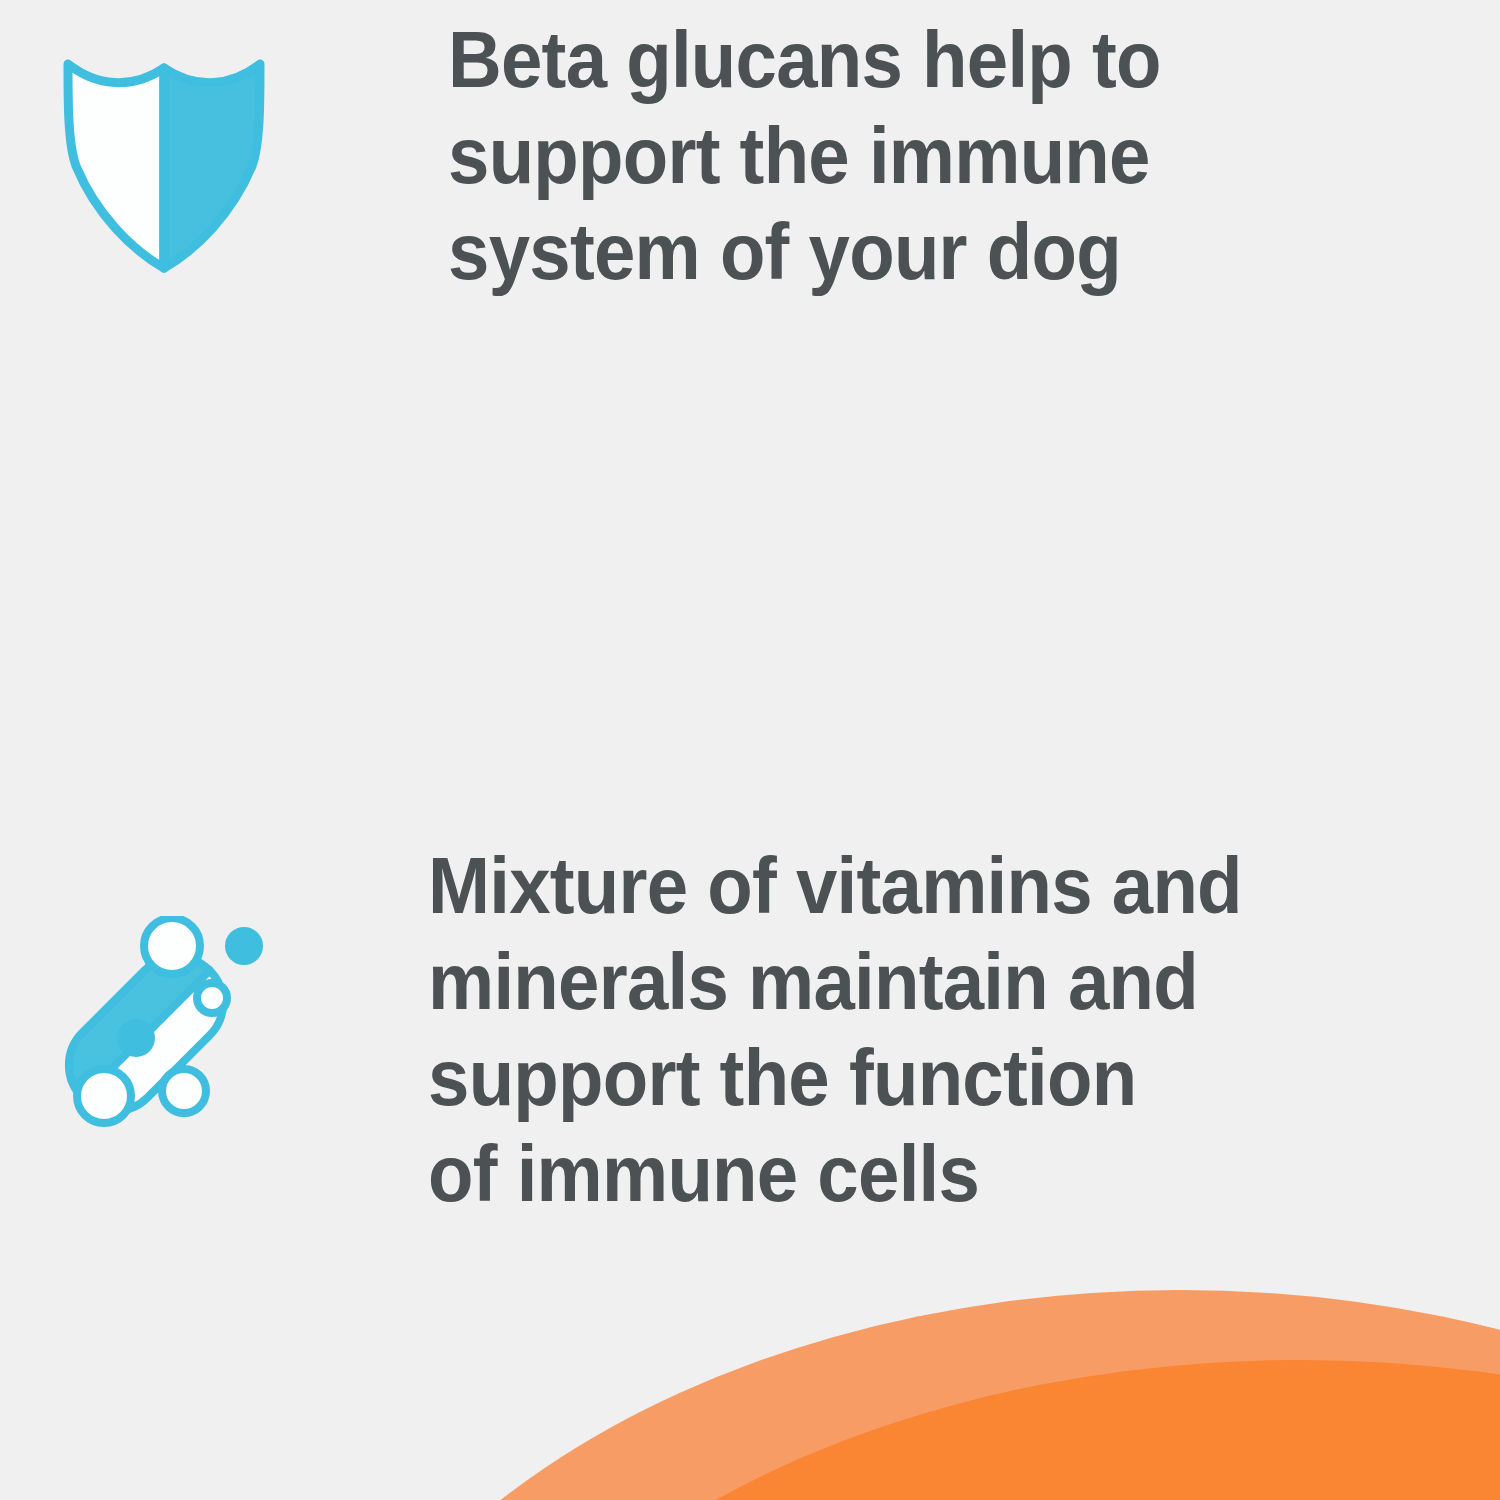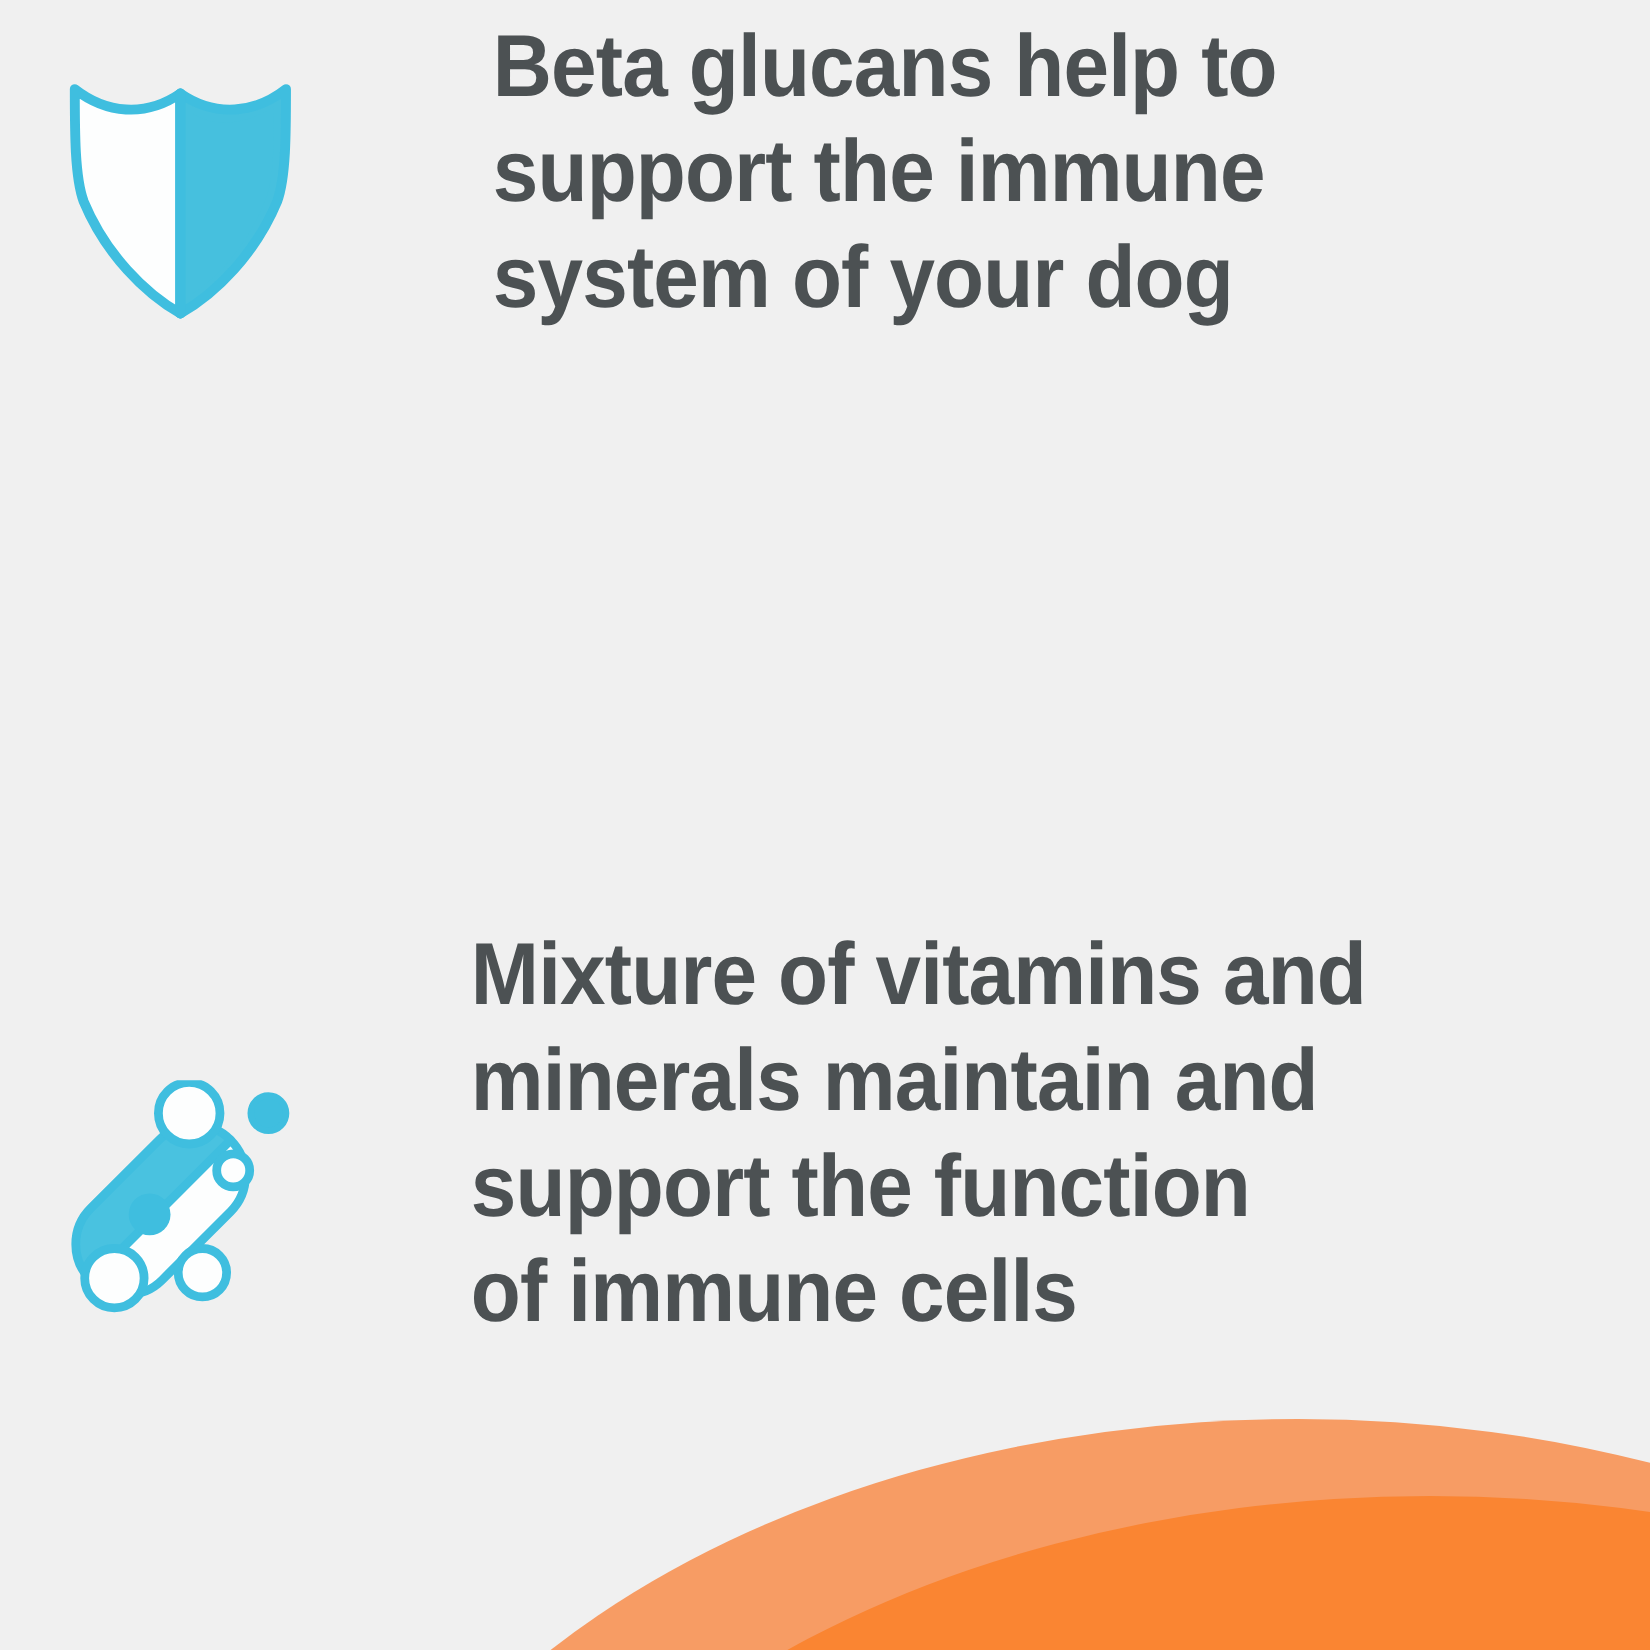--- a/index.html
+++ b/index.html
@@ -30,21 +30,21 @@
     top: 0;
     width: 1500px;
     height: 1500px;
     pointer-events: none;
   }
 
   
   .benefit-row {
     position: absolute;
     display: flex;
-    align-items: flex-end;
+    align-items: center;
     left: 0;
     width: 1500px;
   }
 
   .icon-cell {
     width: 390px;
     flex: 0 0 390px;
     display: flex;
     justify-content: flex-start;
     align-items: flex-start;

